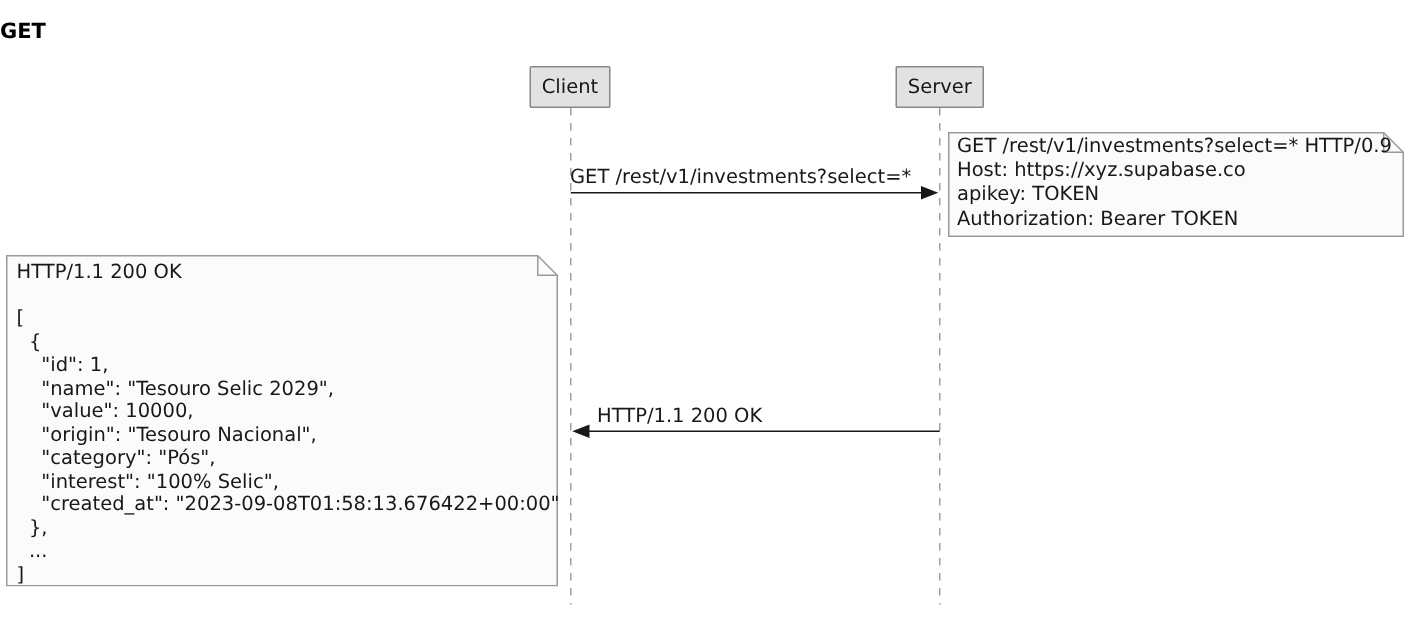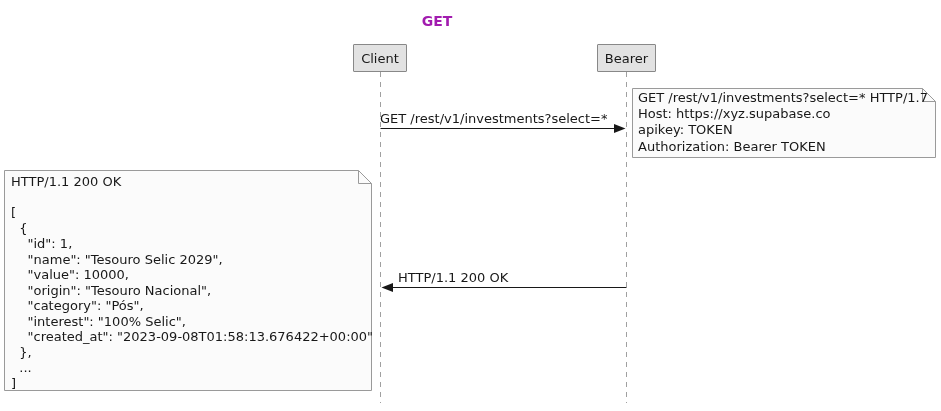--- a/index.html
+++ b/index.html
@@ -13,24 +13,24 @@
     overflow: hidden;
   }
   .layer {
     position: absolute;
     left: 0; top: 0;
   }
   .diagram-title {
     position: absolute;
     left: 0; top: 13px;
     width: 874px;
-    text-align: center;
+    text-align: left;
     font-size: 14px;
     font-weight: bold;
-    color: #a21caf;
+    color: #000000;
   }
   .participant {
     position: absolute;
     background: #E2E2E2;
     border: 1px solid #888888;
     border-radius: 1px;
     display: flex;
     align-items: center;
     justify-content: center;
     font-size: 13px;
@@ -81,32 +81,32 @@
     <line x1="626.5" y1="287.5" x2="389" y2="287.5" stroke="#181818" stroke-width="1"></line>
     <polygon points="381.5,287.5 393,283 393,292" fill="#181818"></polygon>
   </svg>
 
   <div class="diagram-title">GET</div>
 
   <div class="participant client">
     <span>Client</span>
   </div>
   <div class="participant server">
-    <span>Bearer</span>
+    <span>Server</span>
   </div>
 
   <div class="msg-label request">GET /rest/v1/investments?select=*</div>
   <div class="msg-label response">HTTP/1.1 200 OK</div>
 
   <div class="note request-headers">
     <svg class="note-shape" width="304" height="70" viewBox="0 0 304 70">
       <polygon points="0.5,0.5 290.5,0.5 303.5,13.5 303.5,69.5 0.5,69.5" fill="#FBFBFB" stroke="#9A9A9A" stroke-width="1"></polygon>
       <polyline points="290.5,0.5 290.5,13.5 303.5,13.5" fill="none" stroke="#9A9A9A" stroke-width="1"></polyline>
     </svg>
-    <div class="note-text">GET /rest/v1/investments?select=* HTTP/1.7
+    <div class="note-text">GET /rest/v1/investments?select=* HTTP/0.9
 Host: https://xyz.supabase.co
 apikey: TOKEN
 Authorization: Bearer TOKEN</div>
   </div>
 
   <div class="note response-body">
     <svg class="note-shape" width="368" height="221" viewBox="0 0 368 221">
       <polygon points="0.5,0.5 354.5,0.5 367.5,13.5 367.5,220.5 0.5,220.5" fill="#FBFBFB" stroke="#9A9A9A" stroke-width="1"></polygon>
       <polyline points="354.5,0.5 354.5,13.5 367.5,13.5" fill="none" stroke="#9A9A9A" stroke-width="1"></polyline>
     </svg>

